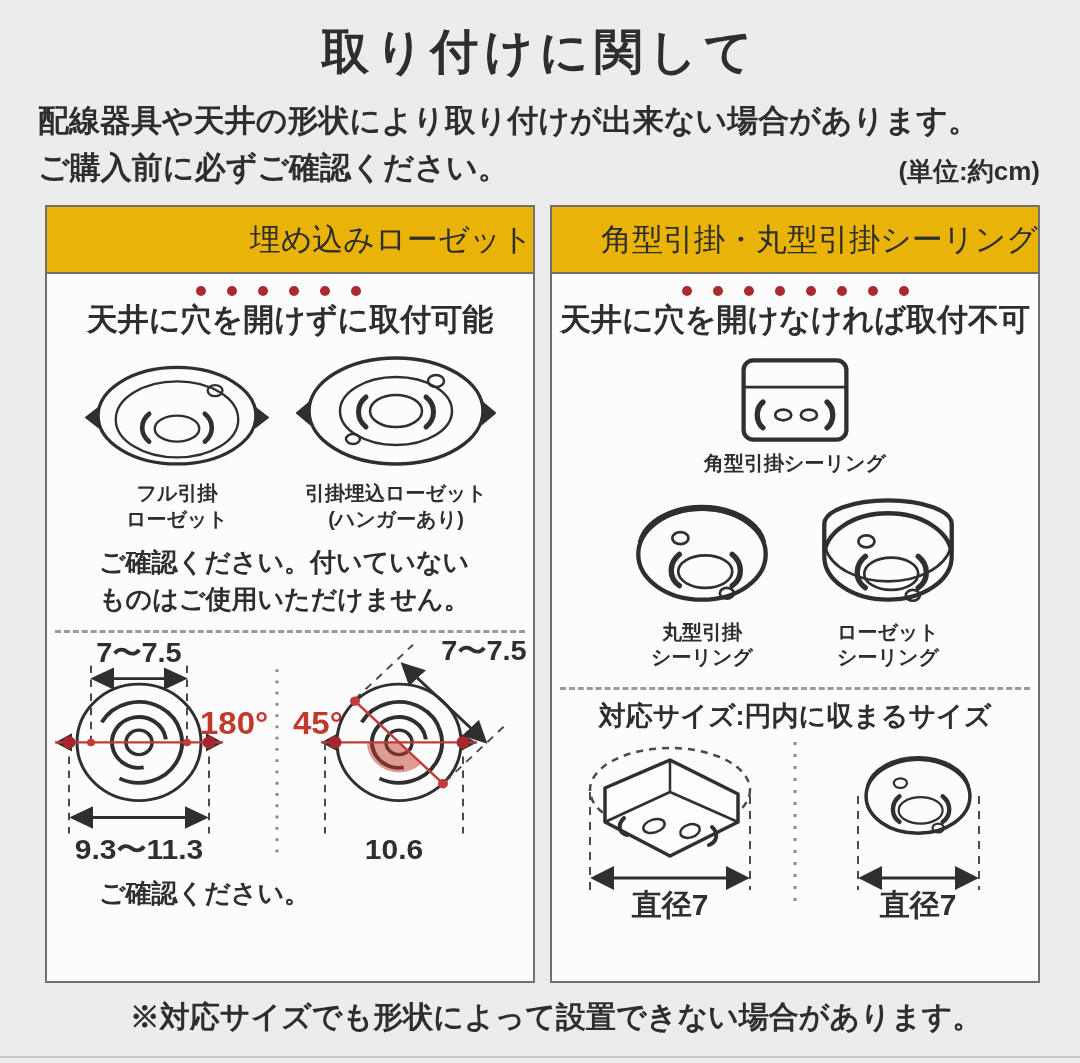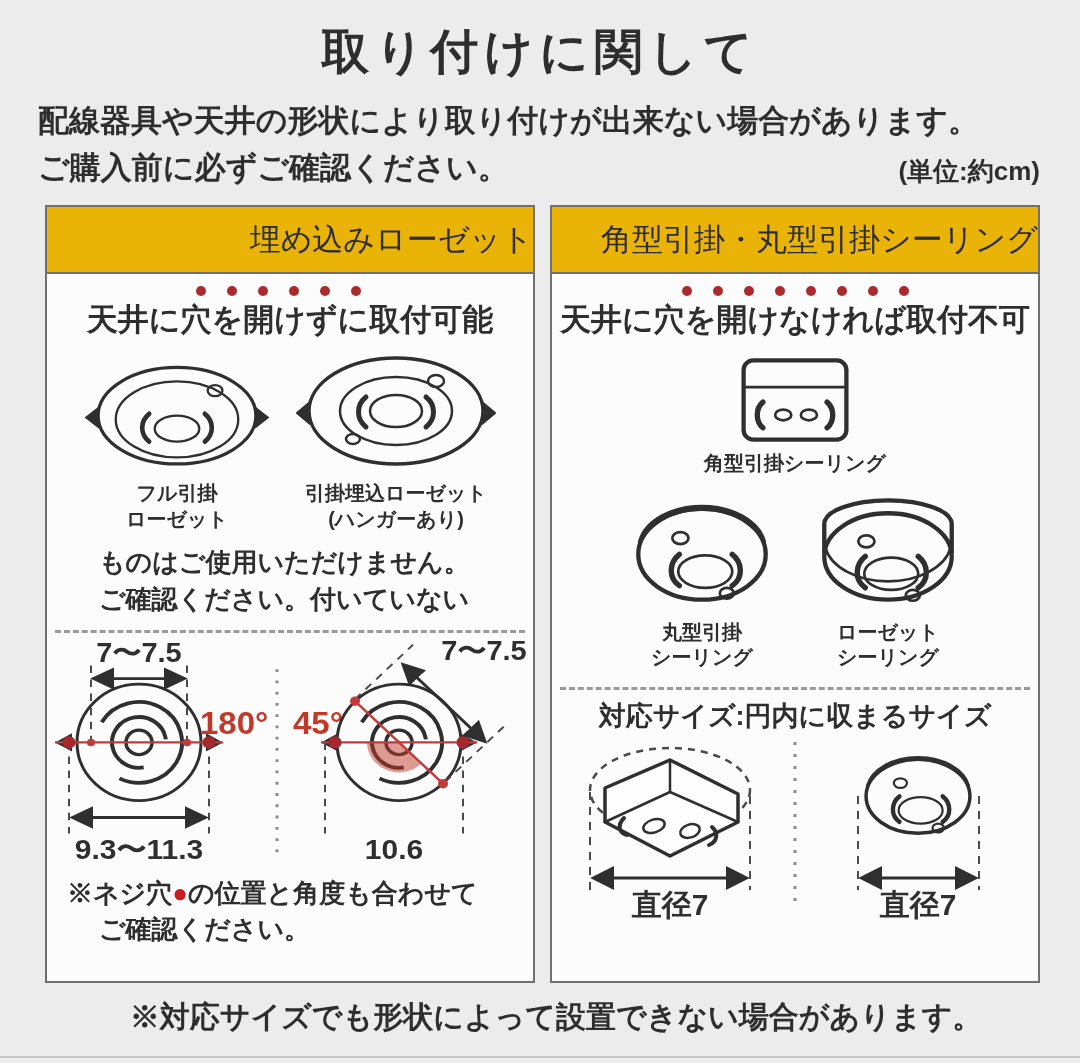--- a/index.html
+++ b/index.html
@@ -135,22 +135,22 @@
             <use href="#rosB"></use>
           </svg>
         <div class="fig-label">
           <div>引掛埋込ローゼット</div>
           <div>(ハンガーあり)</div>
         </div>
       </div>
     </div>
 
     <div class="note">
+      <div class="cont">ご確認ください。付いていない</div>
       <div class="cont">ものはご使用いただけません。</div>
-      <div class="cont">ご確認ください。付いていない</div>
     </div>
 
     <div class="dashed-div"></div>
 
     <svg class="meas" viewBox="0 0 486 245" preserveAspectRatio="none">
 
       <g fill="none" stroke="#2f2f2f">
         <circle cx="92" cy="108" r="62" stroke-width="3"></circle>
         <circle cx="92" cy="108" r="43" stroke-width="4" stroke-dasharray="200 70" transform="rotate(-150 92 108)"></circle>
         <circle cx="92" cy="108" r="27" stroke-width="4" stroke-dasharray="128 42" transform="rotate(80 92 108)"></circle>
@@ -199,21 +199,20 @@
       <circle cx="416" cy="108" r="6.5" fill="#a8272c"></circle>
       <circle cx="308" cy="64" r="5" fill="#c23b3b"></circle>
       <circle cx="396" cy="152" r="5" fill="#c23b3b"></circle>
       <line x1="357" y1="26" x2="437" y2="106" stroke="#2f2f2f" stroke-width="3" marker-start="url(#arw)" marker-end="url(#arw)"></line>
       <text x="437" y="20" text-anchor="middle" font-size="29" font-weight="bold" fill="#2f2f2f">7〜7.5</text>
       <text x="347" y="232" text-anchor="middle" font-size="30" font-weight="bold" fill="#2f2f2f">10.6</text>
       <line x1="27" y1="188" x2="27" y2="188" stroke="none"></line>
     </svg>
 
     <div class="note" style="margin-top:4px">
-      <div><span>※ネジ穴</span><span class="screw-dot">●</span><span>の位置と角度も合わせて</span></div>
       <div class="cont">ご確認ください。</div>
     </div>
   </div>
 
   <div class="panel">
     <div class="panel-header">角型引掛・丸型引掛シーリング</div>
     <div class="dots-row">
         <span class="dot"></span>
         <span class="dot"></span>
         <span class="dot"></span>

